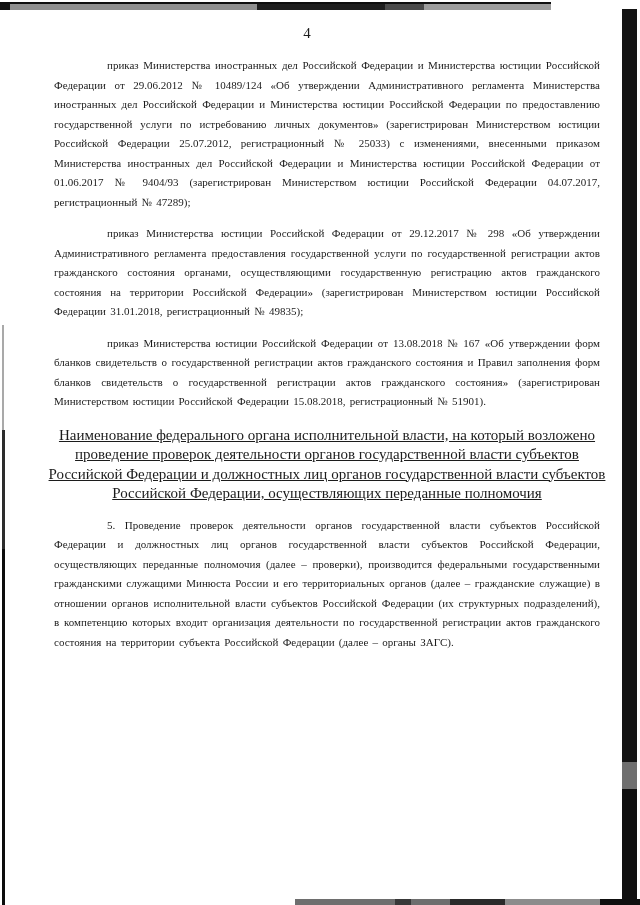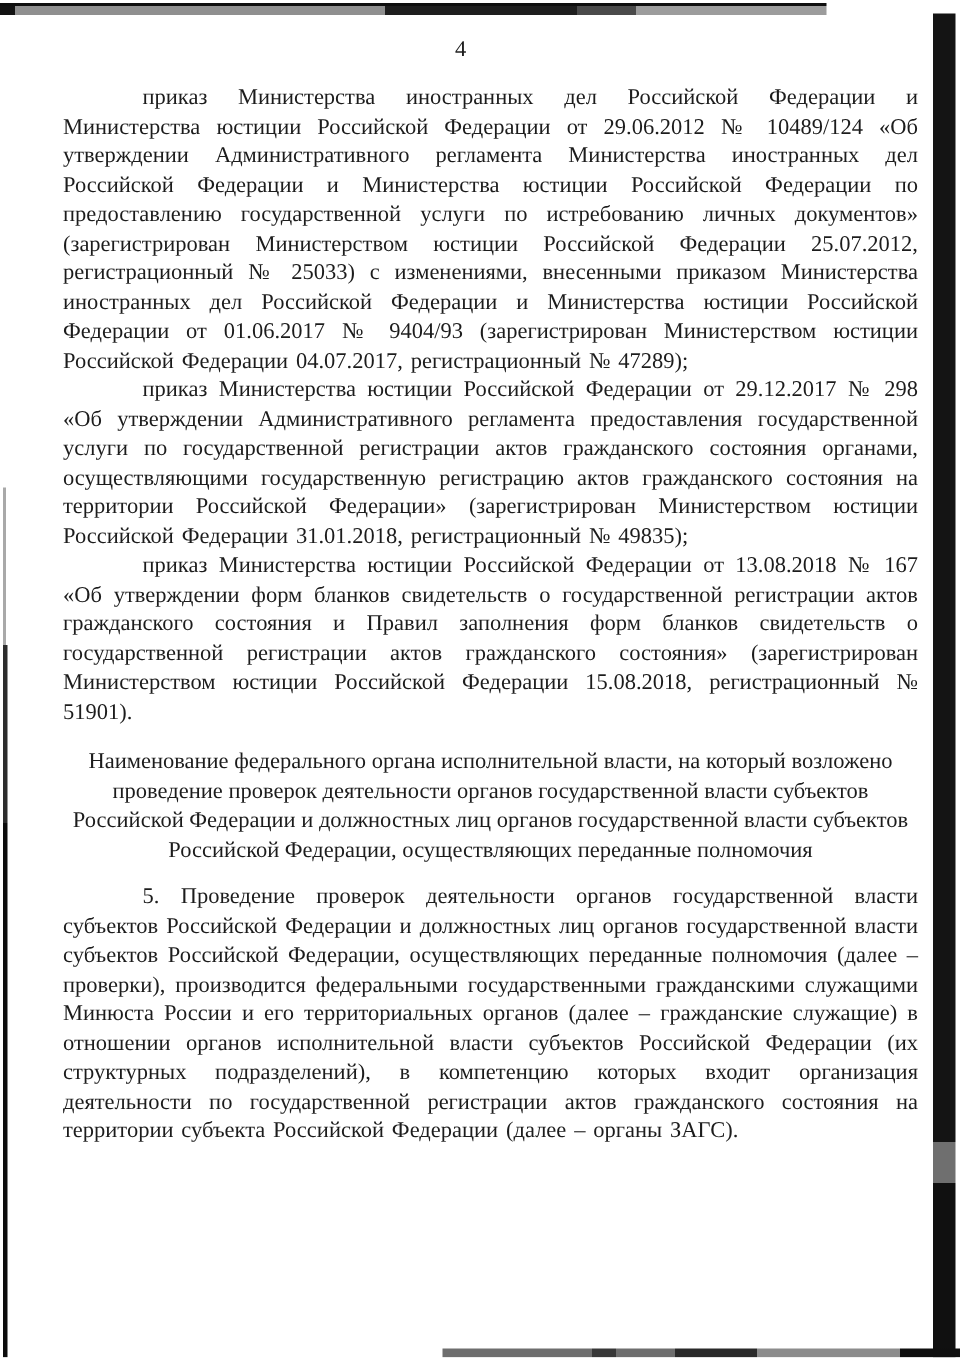--- a/index.html
+++ b/index.html
@@ -69,34 +69,35 @@
     width: 570px;
   }
   .page-num {
     text-align: center;
     font-size: 15px;
     line-height: 19px;
     margin: 0 0 13px 0;
     padding-right: 40px;
   }
   p.body {
-    margin: 0;
-    font-size: 15px;
+    margin: 12px;
+    font-size: 11px;
     line-height: 19.5px;
     text-align: justify;
     text-indent: 53px;
     word-spacing: 1.5px;
   }
   p.heading {
     margin: 14px 0 12px 0;
     font-size: 15px;
     line-height: 19.5px;
     text-align: center;
     text-indent: 0;
     padding: 0 6px;
+    text-decoration: underline;
   }
 </style>
 </head>
 <body>
 
 <div class="page">
 
   <div class="scan-top"></div>
   <div class="scan-right"></div>
   <div class="scan-left-gray"></div>

